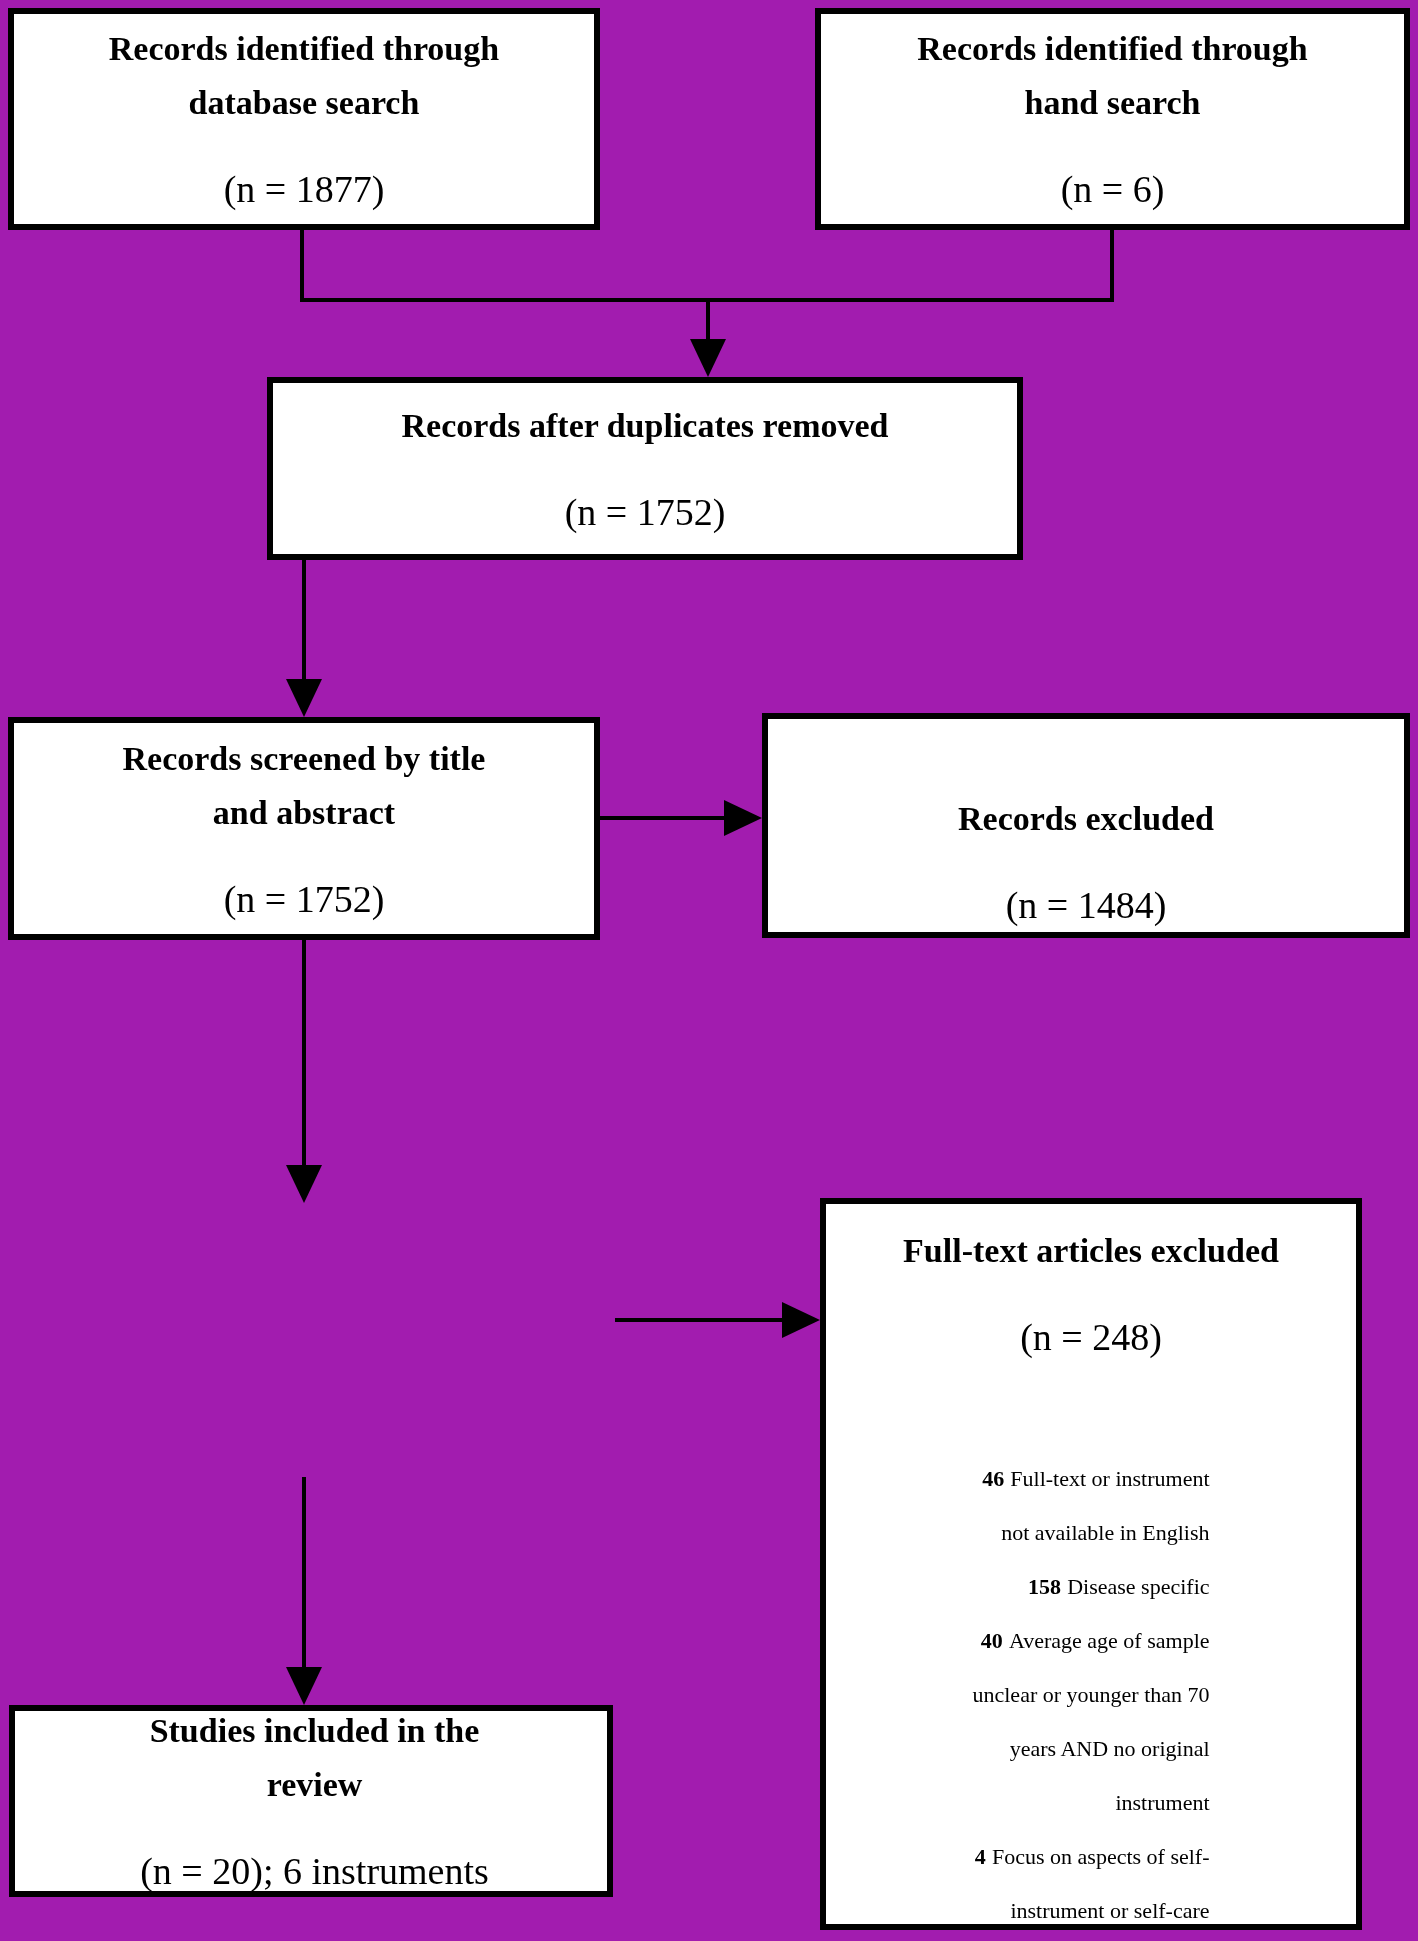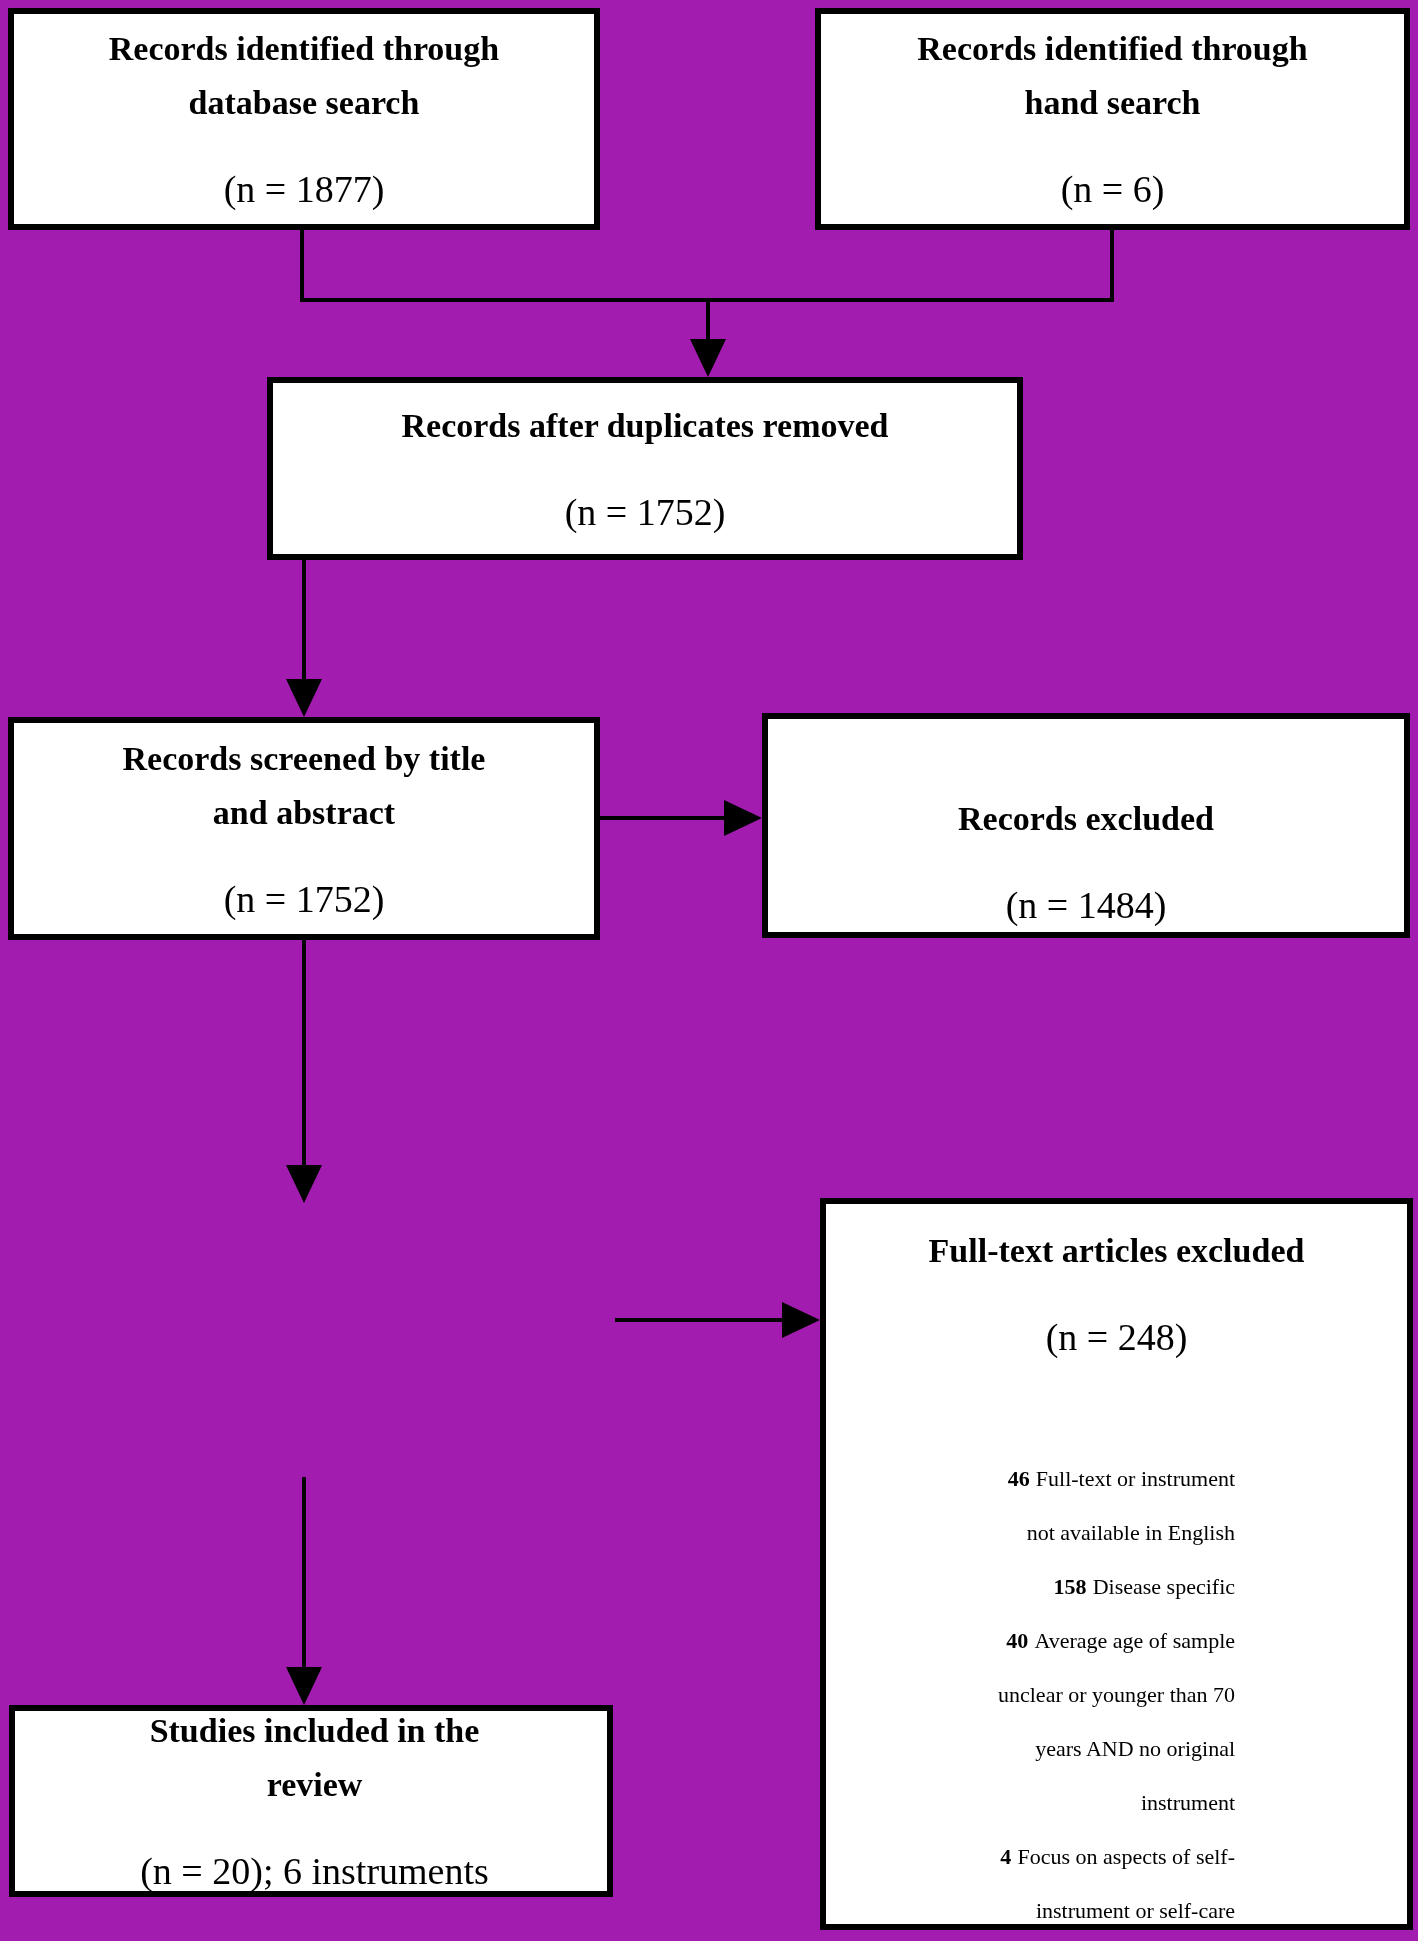--- a/index.html
+++ b/index.html
@@ -15,21 +15,21 @@
   .t { font-weight:bold;   font-size:34px; line-height:54px; white-space:nowrap; }
   .c { font-weight:normal; font-size:38px; line-height:54px; white-space:nowrap;margin-top:32px; }
 
   
   #b1 { left:8px;   top:8px;    width:592px; height:222px; }
   #b2 { left:815px; top:8px;    width:595px; height:222px; }
   #b3 { left:267px; top:377px;  width:756px; height:183px; }
   #b4 { left:8px;   top:717px;  width:592px; height:223px; }
   #b5 { left:762px; top:713px;  width:648px; height:225px;justify-content:flex-end; }
   #b6 { left:8px;   top:1203px; width:607px; height:274px; }
-  #b7 { left:820px; top:1198px; width:593px; height:732px;
+  #b7 { left:820px; top:1198px; width:542px; height:732px;
         justify-content:flex-start; padding-top:20px; }
   #b8 { left:9px;   top:1705px; width:604px; height:192px;padding-left:7px; }
 
   .reasons { margin-top:88px; }
   .reason  { font-size:22px; line-height:54px; font-weight:normal;text-align:right; }
   .rnum    { font-weight:bold; }
   .rnum:not(:empty) { margin-right:0.28em; }
 
   
   .vline,.hline { position:absolute; background:#000000; }

